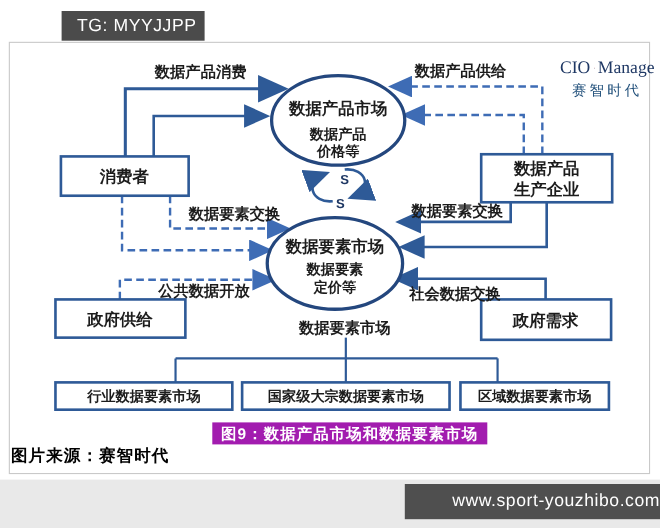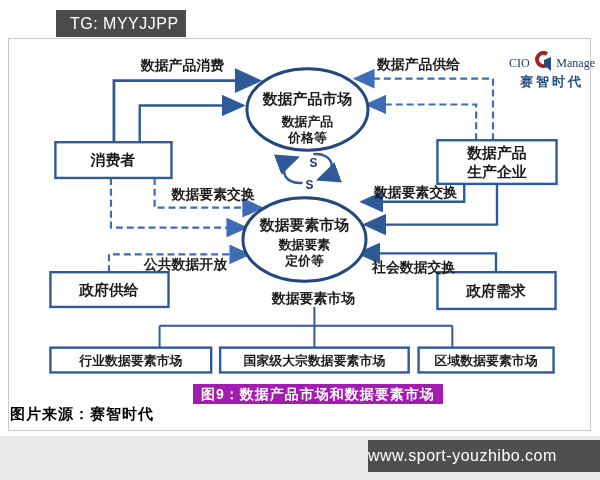--- a/index.html
+++ b/index.html
@@ -37,33 +37,33 @@
   .source{
     position:absolute;left:10px;top:405px;font-size:15px;font-weight:bold;
     color:#000;letter-spacing:1px;text-align:right;
   }
   .logo{
     position:absolute;left:508px;top:50px;width:86px;text-align:center;
   }
   .logo .row{
     display:flex;align-items:flex-end;justify-content:space-between;gap:2px;
     font-family:"Liberation Serif","DejaVu Serif",serif;
-    color:#1f3864;font-size:12px;
+    color:#1f3864;font-size:16px;
   }
   .logo .brand{
-    margin-top:2px;color:#1f4e79;font-size:13px;font-weight:bold;
+    margin-top:2px;color:#1f4e79;font-size:13px;font-weight:normal;
     letter-spacing:3px;white-space:nowrap;
   }
   .strip{
     position:absolute;left:0;top:436px;width:600px;height:44px;background:#e9e9e9;
   }
   .badge-bottom{
     position:absolute;left:368px;top:440px;width:232px;height:32px;
     background:#4f4f4f;color:#fff;font-size:16px;line-height:32px;
-    text-align:left;letter-spacing:.5px;
+    text-align:right;letter-spacing:.5px;
   }
 </style>
 </head>
 <body>
 
 <div class="badge-top">TG: MYYJJPP</div>
 
 <div class="panel">
   <svg class="diagram" viewBox="0 0 584 394" width="583" height="391" xmlns="http://www.w3.org/2000/svg">
     <defs>

